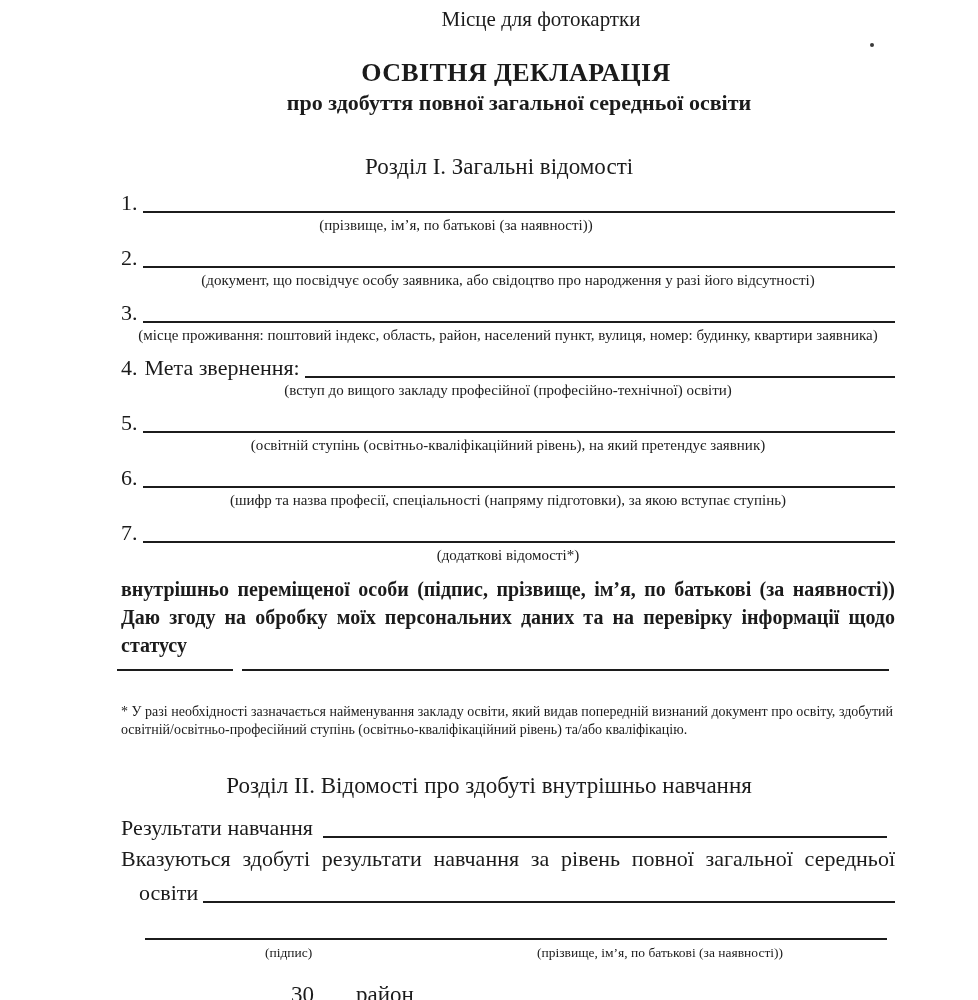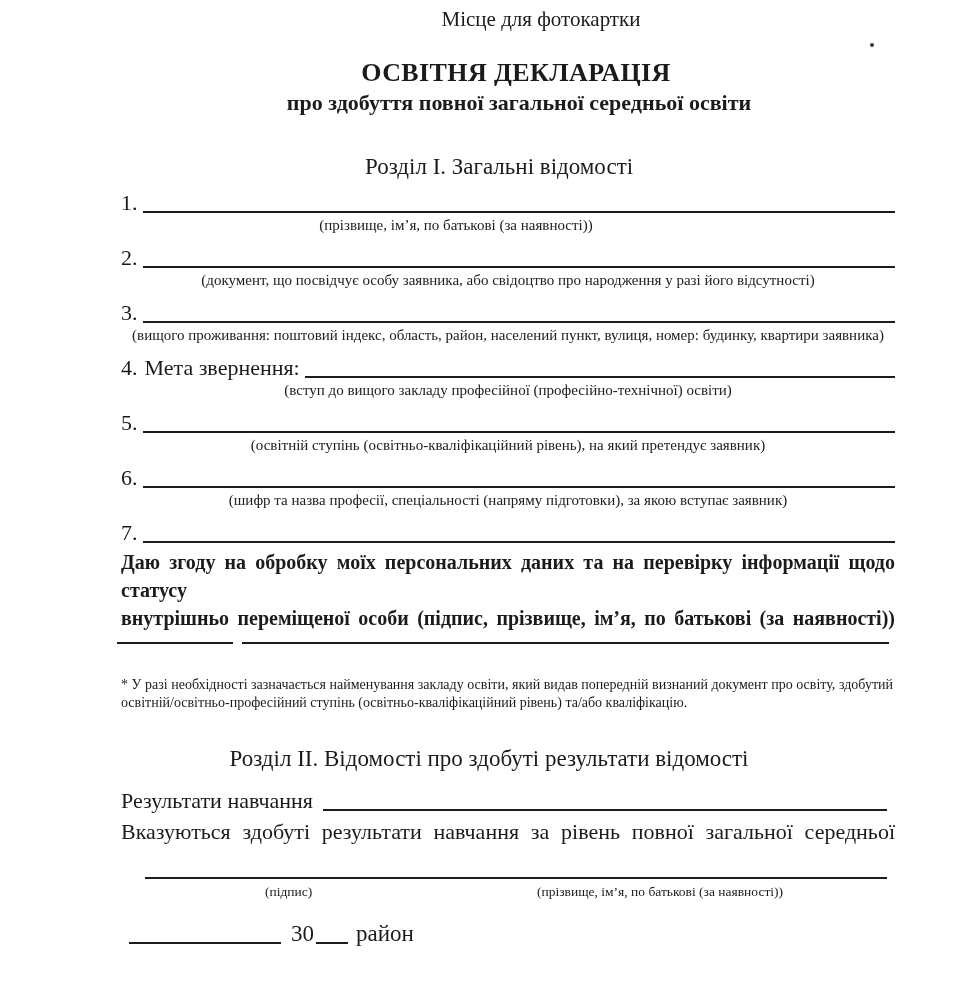--- a/index.html
+++ b/index.html
@@ -85,21 +85,21 @@
         <span class="frule"></span>
       </div>
       <div class="fcaption">(документ, що посвідчує особу заявника, або свідоцтво про народження у разі його відсутності)</div>
     </div>
 
     <div class="field">
       <div class="frow">
         <span class="fnum">3.</span>
         <span class="frule"></span>
       </div>
-      <div class="fcaption">(вищого проживання: поштовий індекс, область, район, населений пункт, вулиця, номер: будинку, квартири заявника)</div>
+      <div class="fcaption">(місце проживання: поштовий індекс, область, район, населений пункт, вулиця, номер: будинку, квартири заявника)</div>
     </div>
 
     <div class="field">
       <div class="frow">
         <span class="fnum">4.</span>
         <span class="flabel">Мета звернення:</span>
         <span class="frule"></span>
       </div>
       <div class="fcaption">(вступ до вищого закладу професійної (професійно-технічної) освіти)</div>
     </div>
@@ -110,56 +110,61 @@
         <span class="frule"></span>
       </div>
       <div class="fcaption">(освітній ступінь (освітньо-кваліфікаційний рівень), на який претендує заявник)</div>
     </div>
 
     <div class="field">
       <div class="frow">
         <span class="fnum">6.</span>
         <span class="frule"></span>
       </div>
-      <div class="fcaption">(шифр та назва професії, спеціальності (напряму підготовки), за якою вступає заявник)</div>
+      <div class="fcaption">(шифр та назва професії, спеціальності (напряму підготовки), за якою вступає ступінь)</div>
     </div>
 
     <div class="field">
       <div class="frow">
         <span class="fnum">7.</span>
         <span class="frule"></span>
       </div>
+      <div class="fcaption">(додаткові відомості*)</div>
     </div>
 
   </div>
 
   <div class="consent">
+    <span class="jline">внутрішньо переміщеної особи (підпис, прізвище, ім’я, по батькові (за наявності))</span>
     <span class="jline">Даю згоду на обробку моїх персональних даних та на перевірку інформації щодо статусу</span>
-    <span class="jline">внутрішньо переміщеної особи (підпис, прізвище, ім’я, по батькові (за наявності))</span>
   </div>
 
   <div class="sigline">
     <span class="seg-a"></span>
     <span class="seg-b"></span>
   </div>
 
   <div class="footnote">
     <span class="jline">* У разі необхідності зазначається найменування закладу освіти, який видав попередній визнаний документ про освіту, здобутий</span>
     <span class="fn-left">освітній/освітньо-професійний ступінь (освітньо-кваліфікаційний рівень) та/або кваліфікацію.</span>
   </div>
 
-  <div class="sec-heading sec2 center">Розділ ІІ. Відомості про здобуті результати відомості</div>
+  <div class="sec-heading sec2 center">Розділ ІІ. Відомості про здобуті внутрішньо навчання</div>
 
   <div class="results-row">
     <span>Результати навчання</span>
     <span class="frule"></span>
   </div>
 
   <div class="note-just">Вказуються здобуті результати навчання за рівень повної загальної середньої</div>
 
+  <div class="osvity-row">
+    <span>освіти</span>
+    <span class="frule"></span>
+  </div>
 
   <div class="plain-rule"></div>
 
   <div class="bottom-caps">
     <span class="cap-sign">(підпис)</span>
     <span class="cap-name">(прізвище, ім’я, по батькові (за наявності))</span>
   </div>
 
   <div class="date-row">
     <span class="blank-date"></span>

